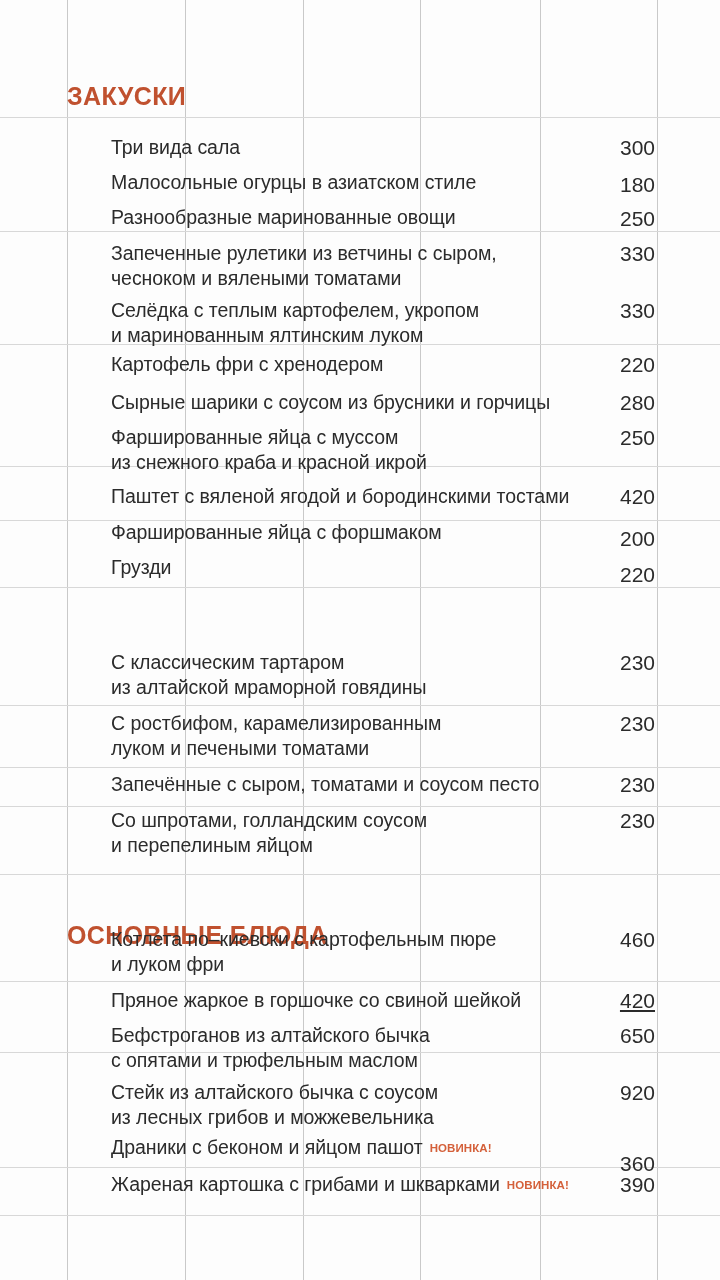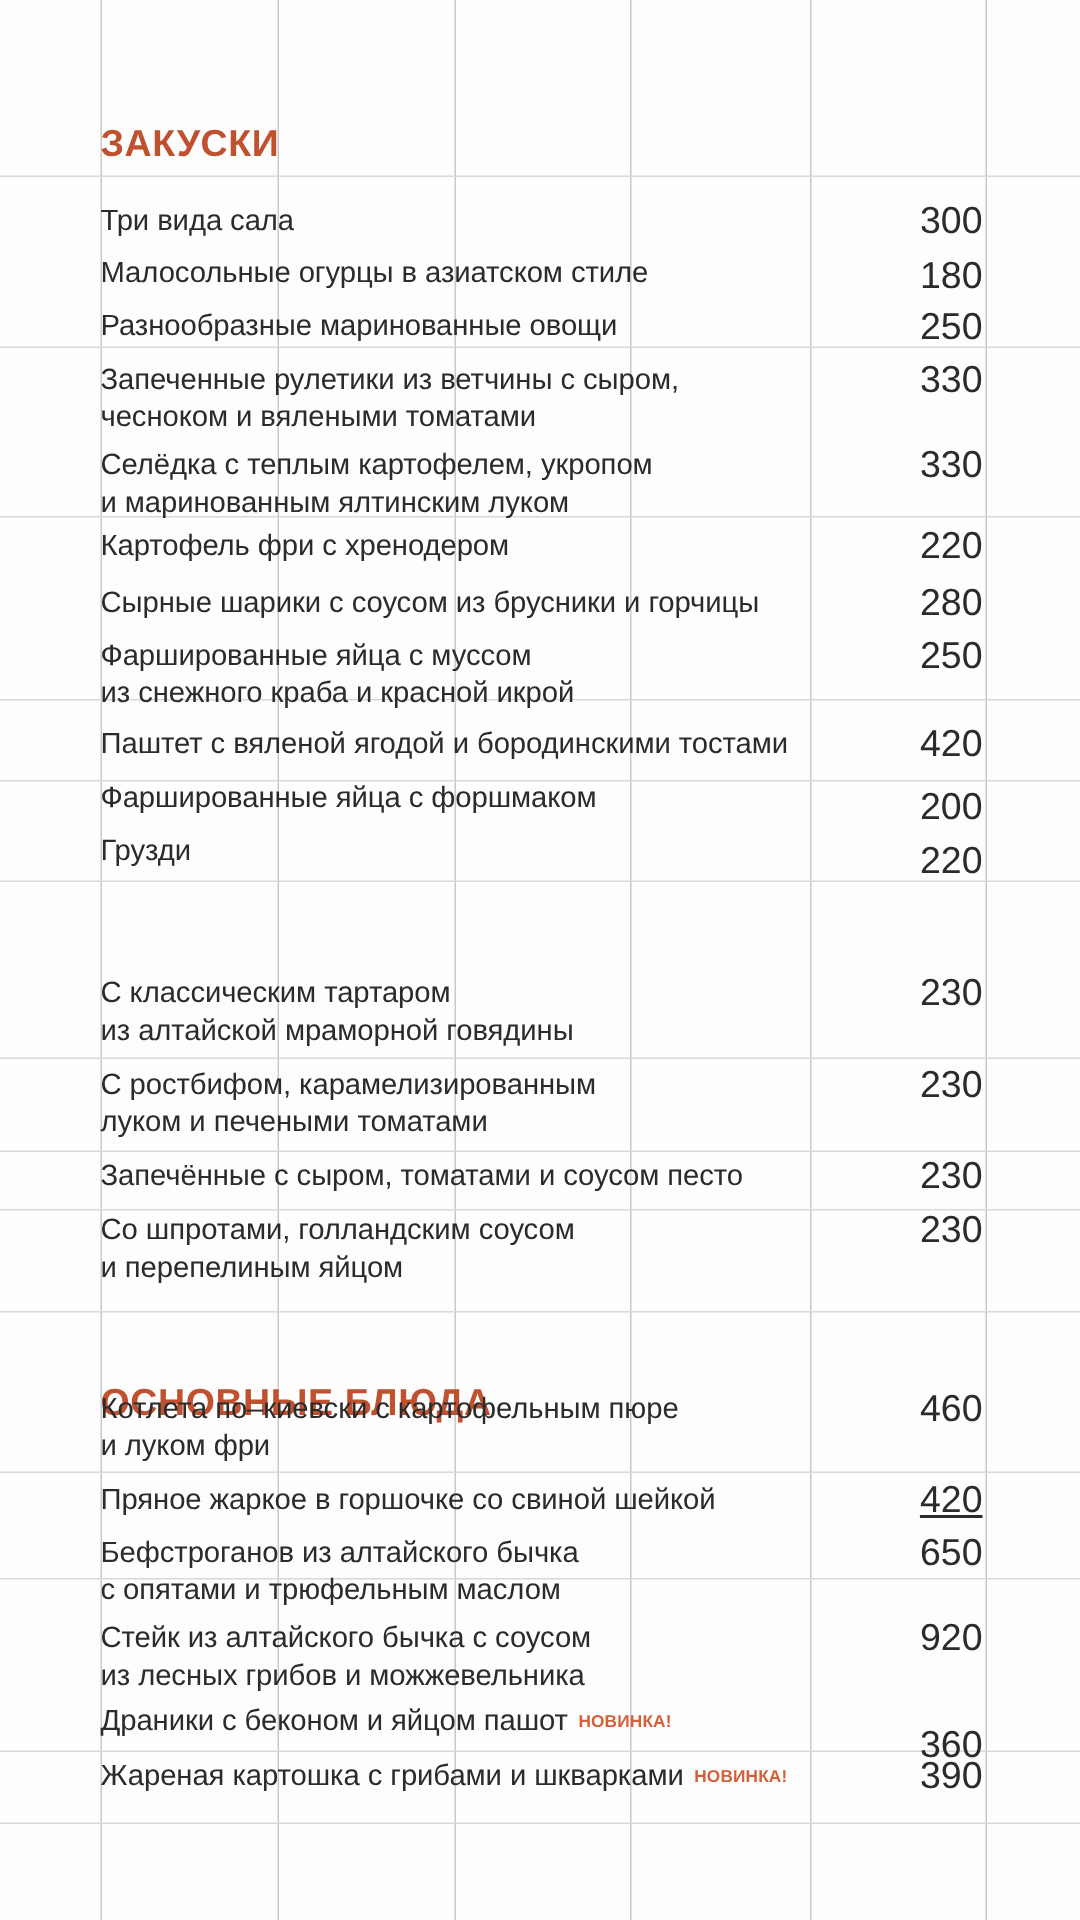--- a/index.html
+++ b/index.html
@@ -60,26 +60,27 @@
   }
   .name {
     position: absolute;
     left: 0;
     top: 0;
     color: #2b2b2b;
     font-size: 19.5px;
     line-height: 25px;
     white-space: pre-line;
     letter-spacing: -0.05px;
+    padding-left: 44px;
   }
   .price {
     position: absolute;
     right: 0;
     color: #2b2b2b;
-    font-size: 25px;
+    font-size: 21px;
     line-height: 25px;
     text-align: right;
     white-space: nowrap;
   }
   .badge {
     color: #d4603a;
     font-size: 11.5px;
     font-weight: 700;
     letter-spacing: 0.1px;
     vertical-align: 2px;

